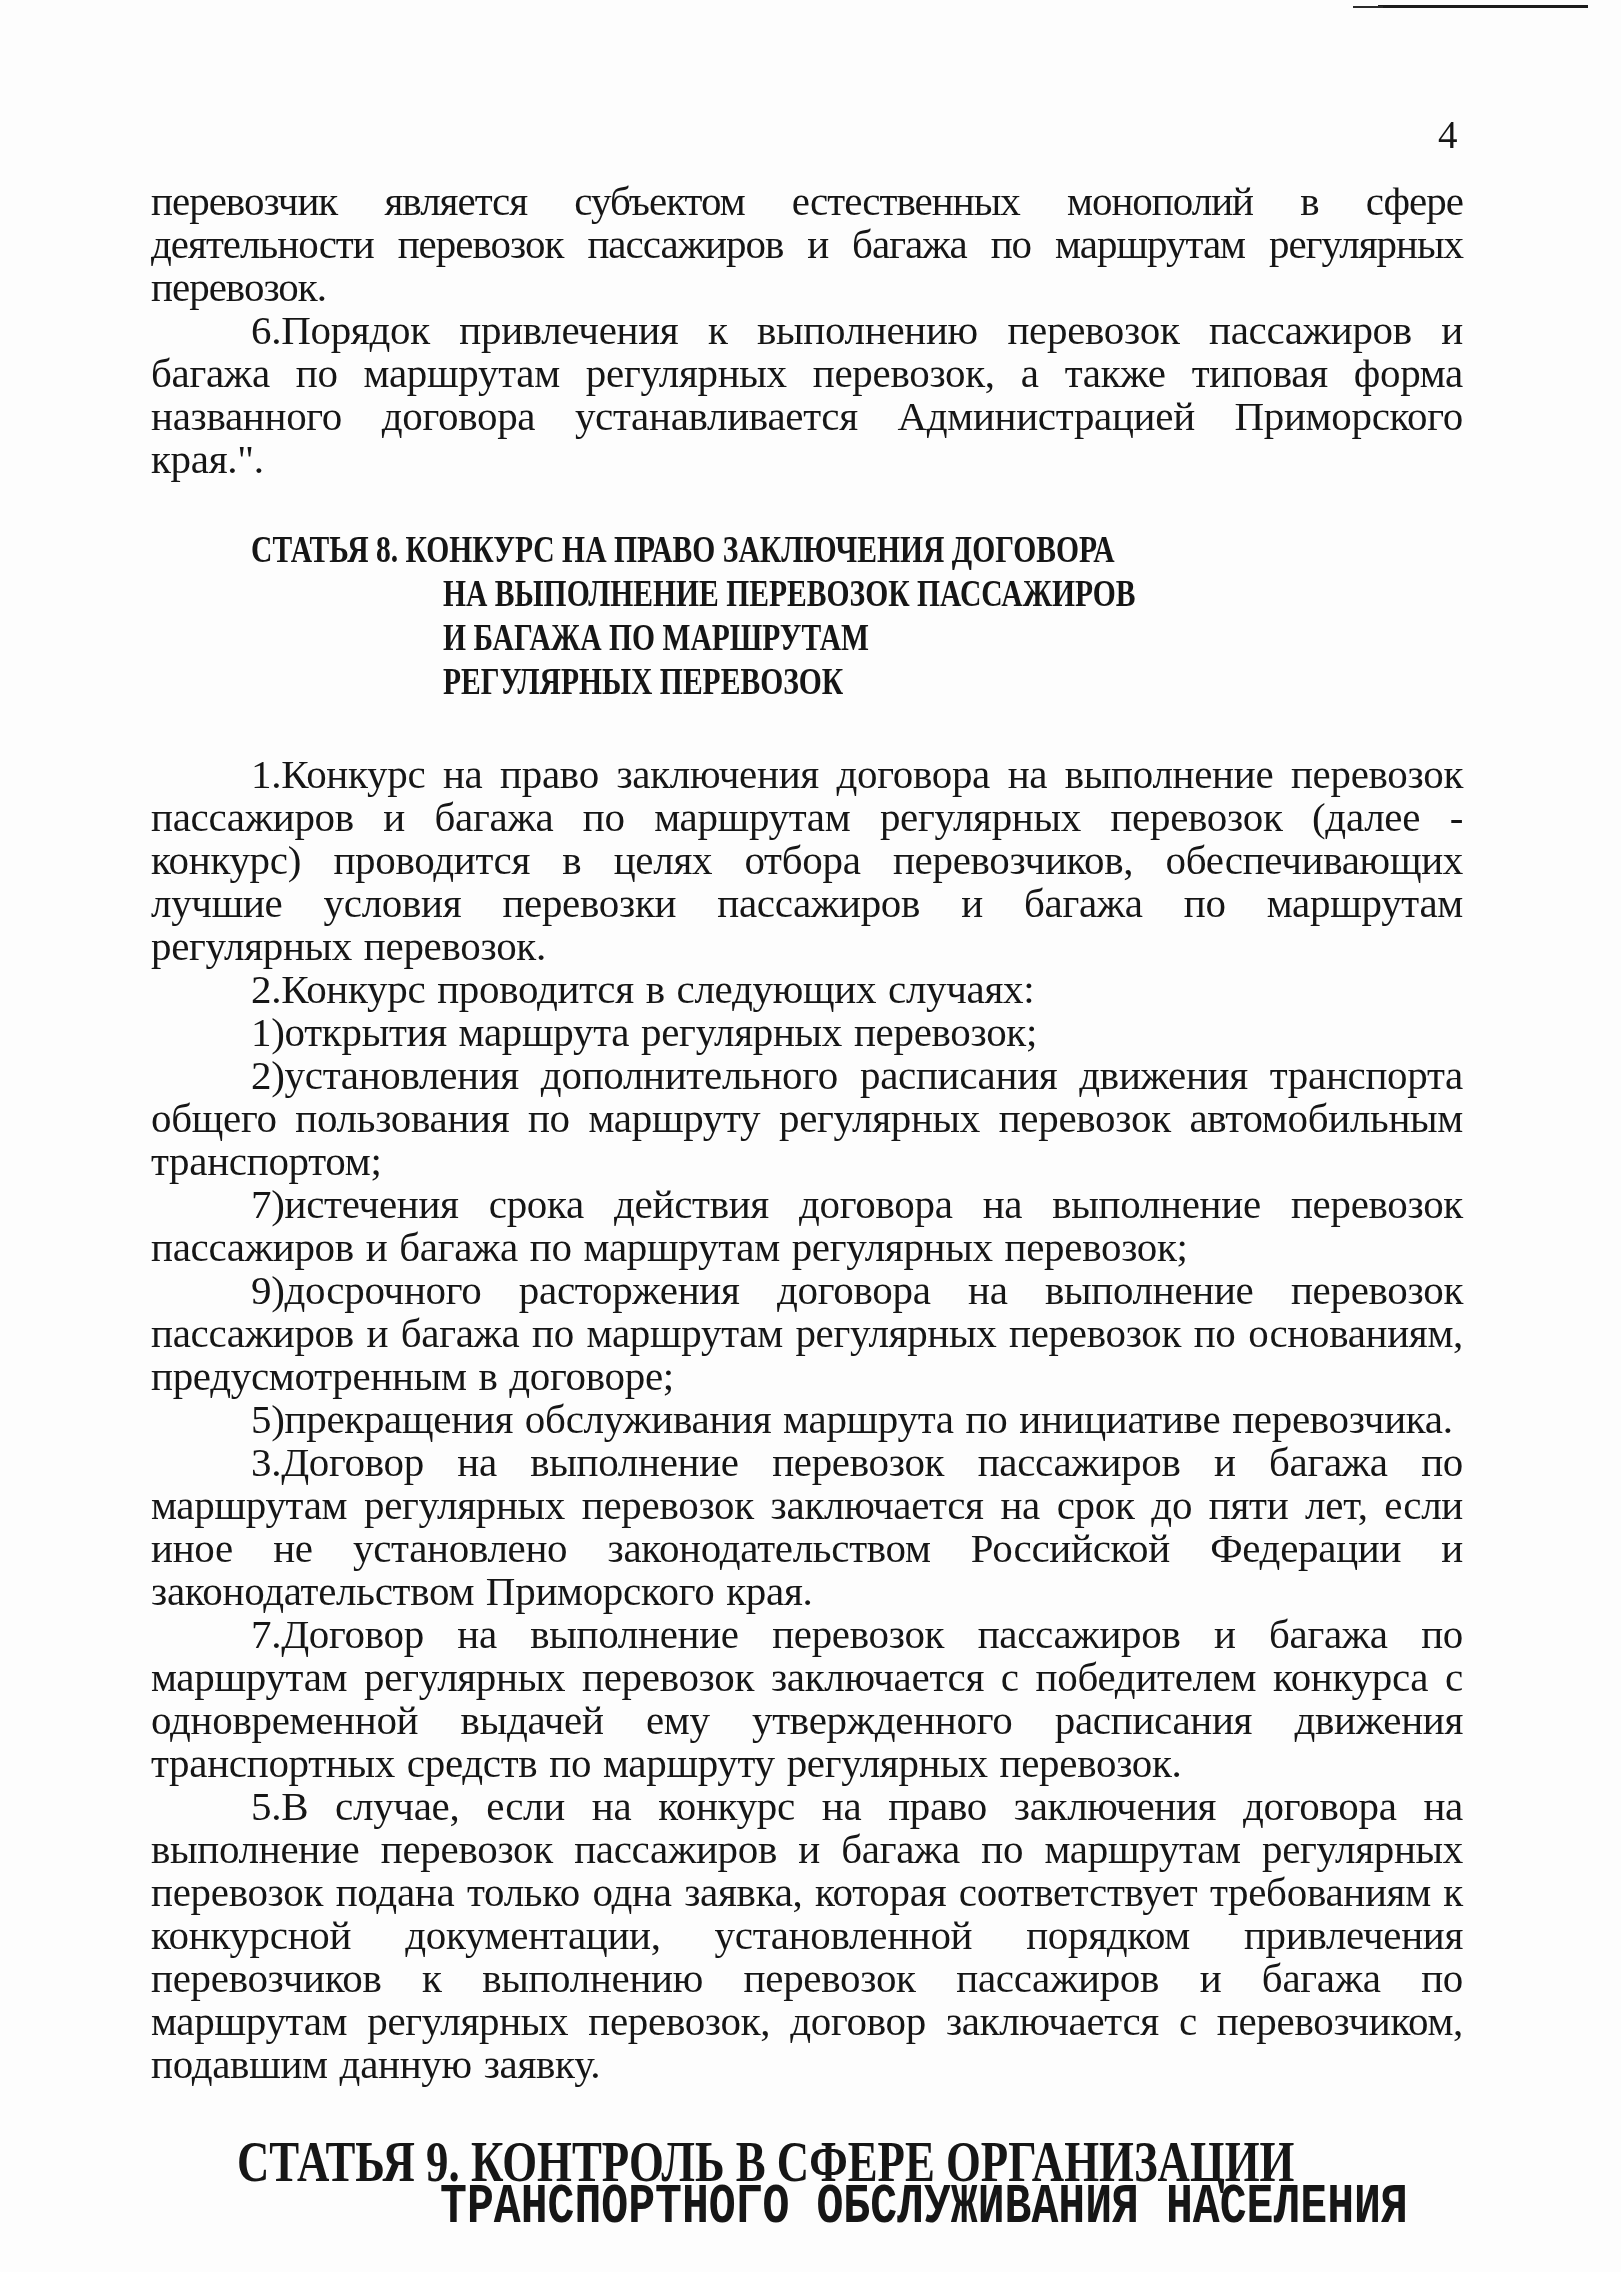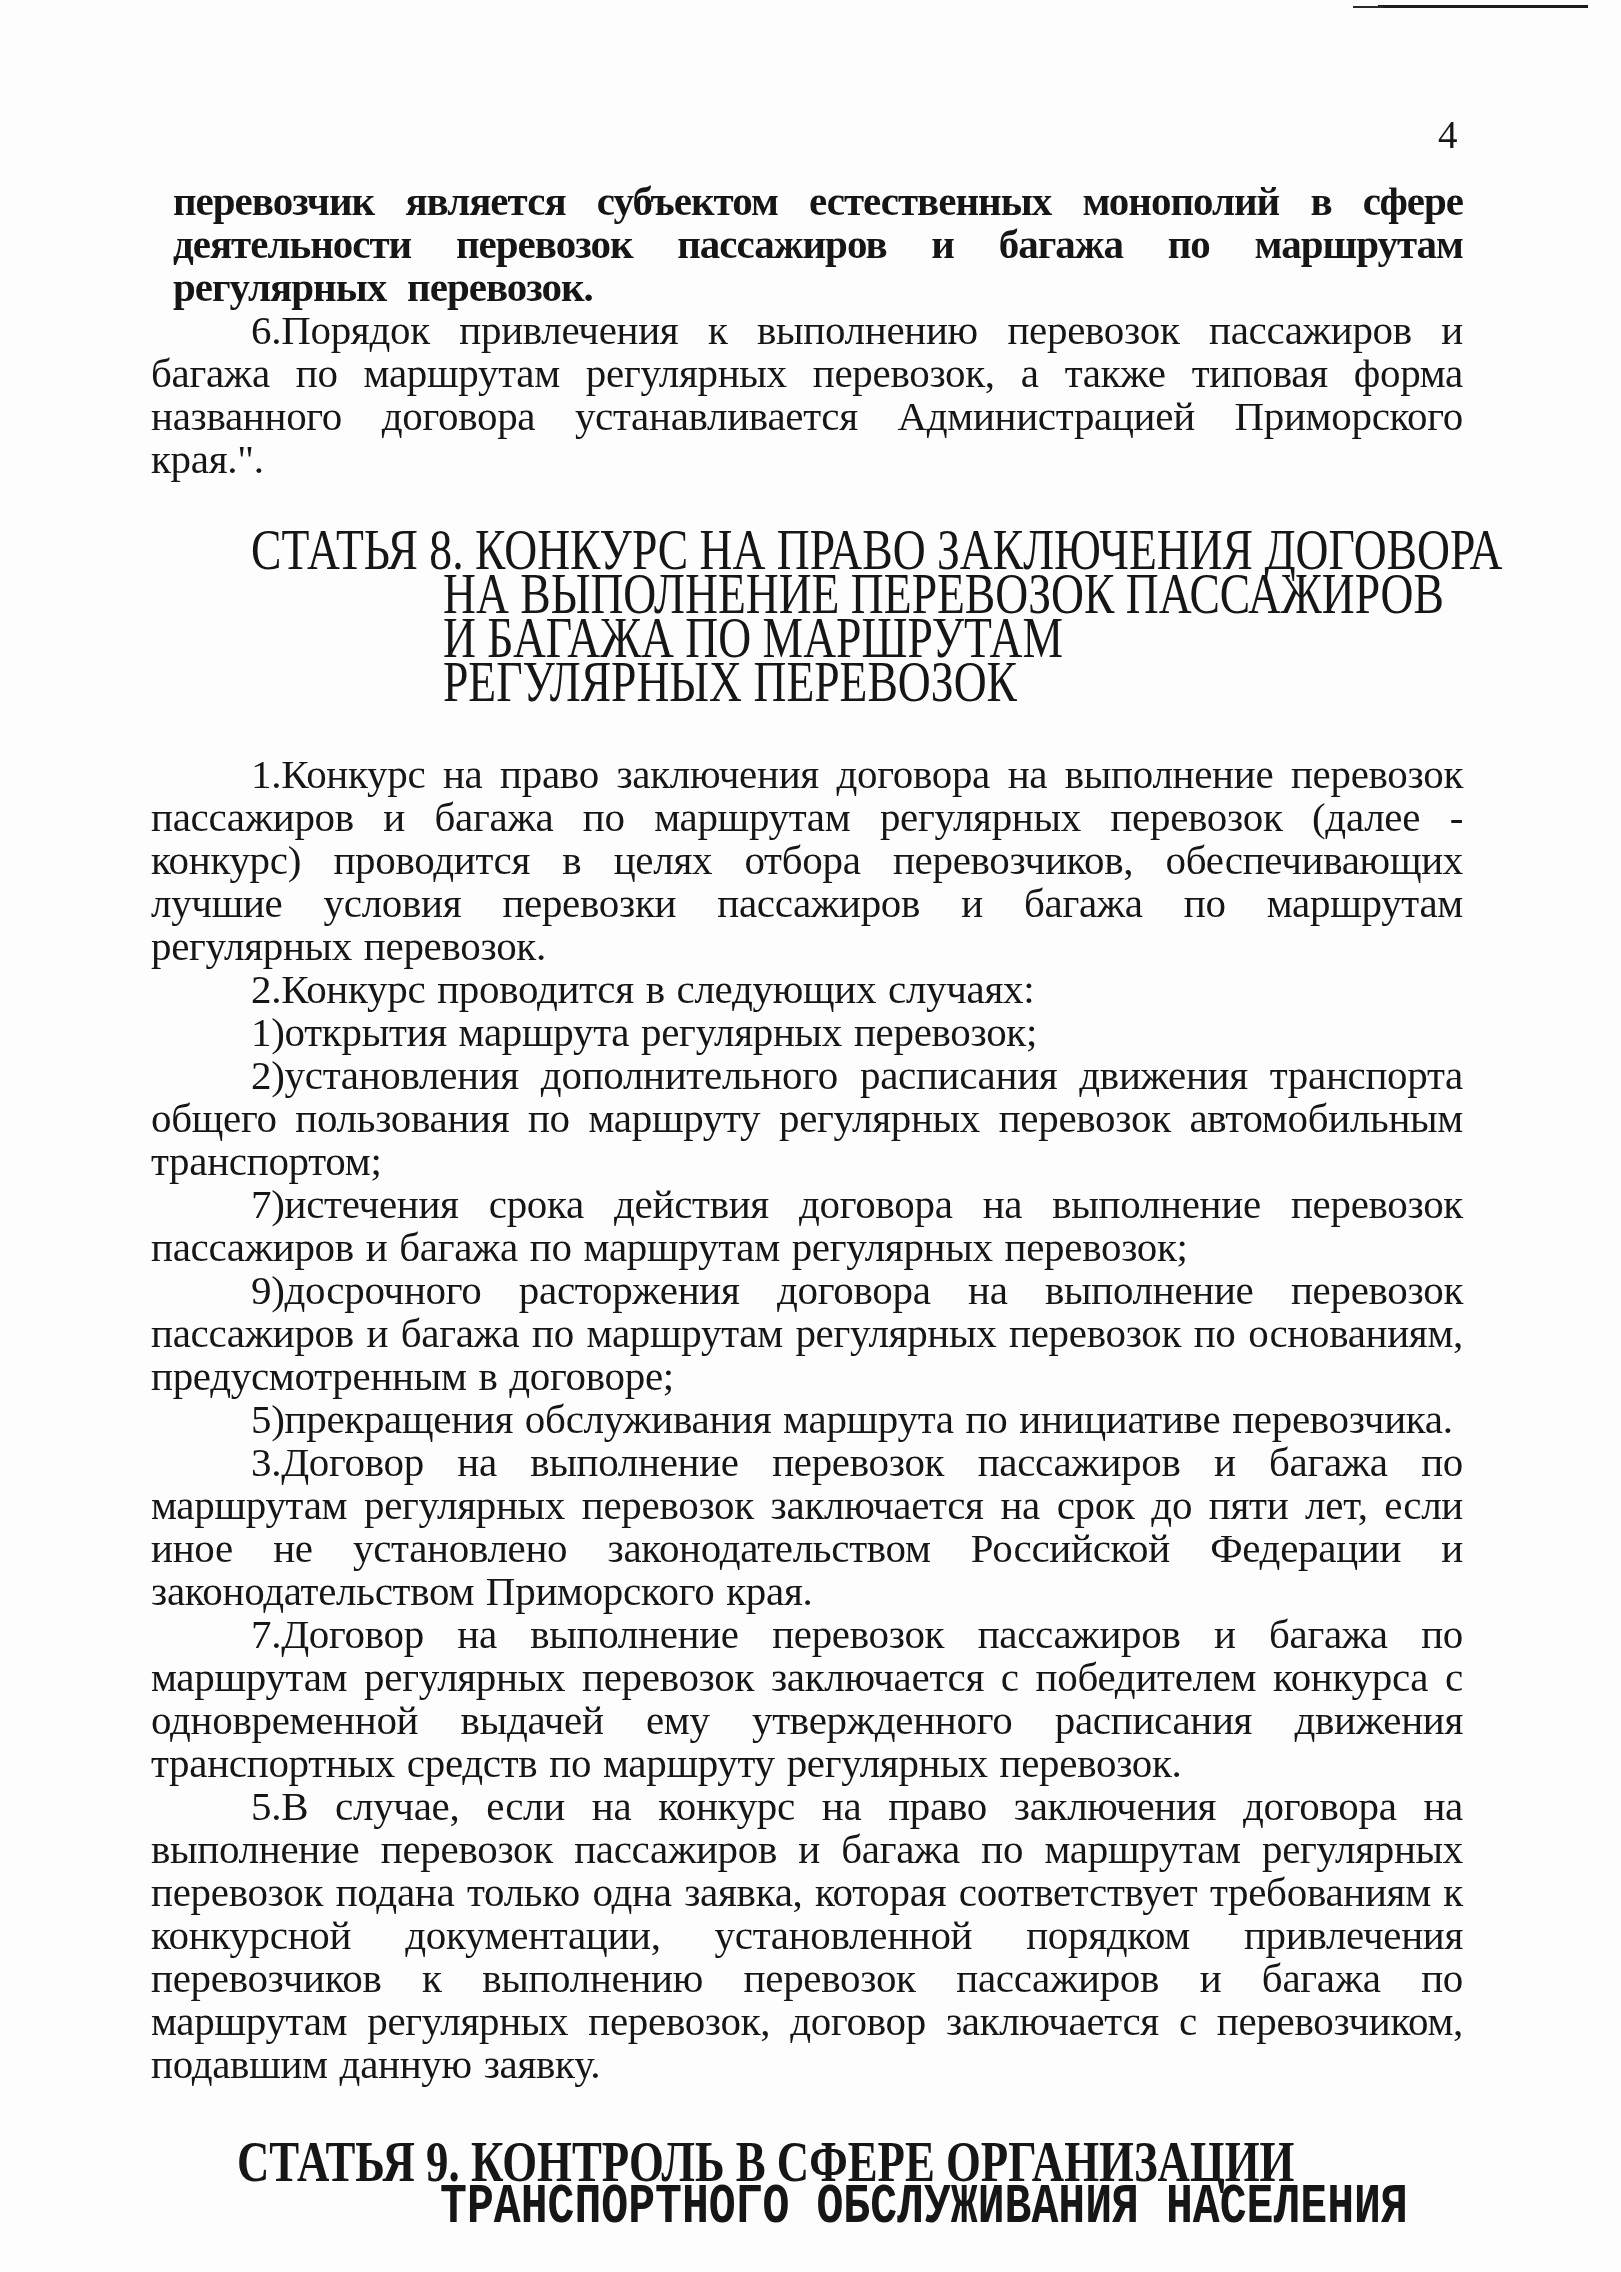--- a/index.html
+++ b/index.html
@@ -50,32 +50,31 @@
   p.body {
     margin: 0;
     font-size: 41px;
     line-height: 43px;
     text-align: justify;
     text-indent: 100px;
     letter-spacing: -0.3px;
     word-spacing: 1.9px;
   }
   p.lead {
-    font-weight: bold;
+    font-weight: normal;
     text-indent: 0;
     letter-spacing: -1px;
     word-spacing: 11.6px;
-    margin-left: 22px;
   }
   
   .h8 {
     margin: 47px 0 49px 100px;
-    font-size: 57px;
+    font-size: 37px;
     line-height: 44px;
-    font-weight: normal;
+    font-weight: bold;
   }
   .h9 {
     margin: 54px 0 0 86px;
     font-size: 56px;
     line-height: 45px;
     font-weight: bold;
   }
   .hline { white-space: nowrap; }
   .hline > span {
     display: inline-block;

